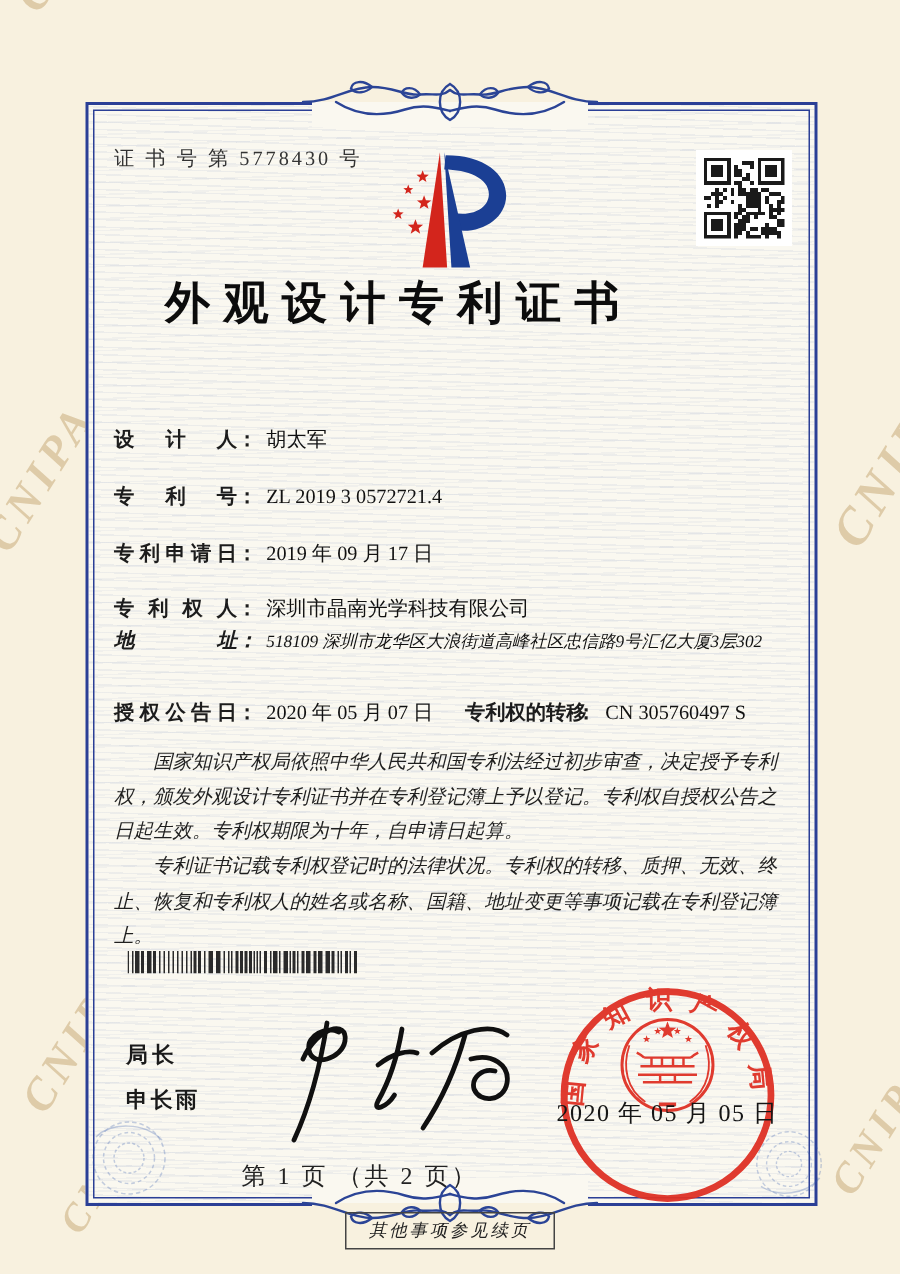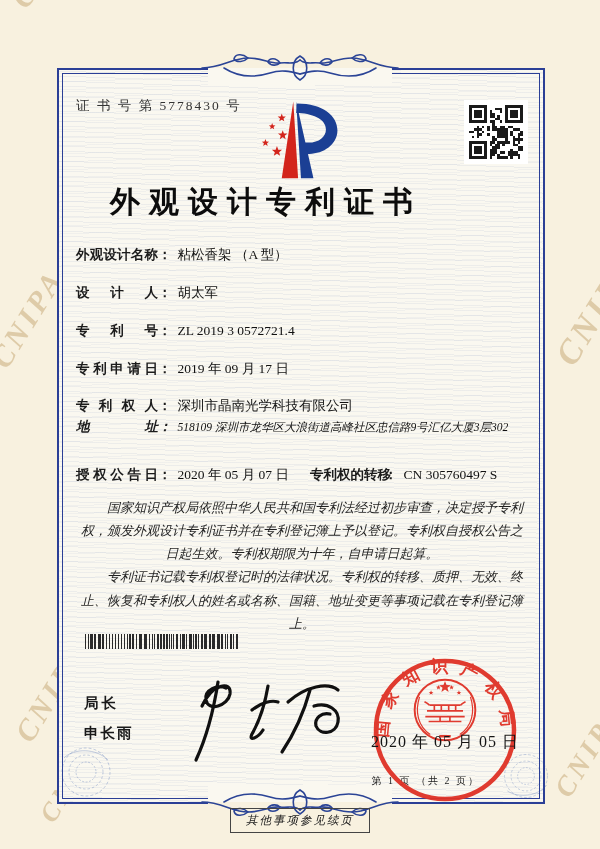--- a/index.html
+++ b/index.html
@@ -27,30 +27,30 @@
   .title{position:absolute;left:0;top:182px;width:532px;text-align:center;font-size:30px;font-weight:bold;
          letter-spacing:9px;color:#0c0c0c;z-index:5;}
   .frow{position:absolute;left:76px;height:20px;font-size:13.5px;white-space:nowrap;z-index:5;}
   .flabel{display:inline-block;width:82px;text-align:justify;text-align-last:justify;font-weight:600;color:#1c1c1c;vertical-align:bottom;}
   .fcolon{font-weight:600;color:#1c1c1c;}
   .fvalue{margin-left:6px;color:#111;}
   .fvalue.small{font-size:11.5px;}
   .grant2{position:absolute;left:234px;top:0;white-space:nowrap;}
   .grant2 .flabel{width:74px;}
   .body-text{position:absolute;left:76px;top:496px;width:452px;z-index:5;font-size:13px;line-height:1.78;
-             font-style:italic;color:#1f1f1f;text-align:center;}
+             font-style:italic;color:#1f1f1f;}
   .body-text p{margin:0;text-indent:2em;}
   .barcode{position:absolute;left:85px;top:634px;z-index:5;}
   .signer-title{position:absolute;left:84px;top:694px;font-size:14.5px;letter-spacing:3px;font-weight:600;color:#1a1a1a;z-index:5;}
   .signer-name{position:absolute;left:84px;top:724px;font-size:14.5px;letter-spacing:2px;font-weight:600;color:#1a1a1a;z-index:5;}
   .signature{position:absolute;left:168px;top:672px;z-index:6;}
   .seal{position:absolute;left:371px;top:656px;width:148px;height:148px;z-index:6;}
   .seal-date{position:absolute;left:-2px;top:76px;width:152px;text-align:center;font-size:16px;font-weight:normal;
              letter-spacing:1px;color:#151515;z-index:7;}
-  .page-info{position:absolute;left:0;top:774px;width:480px;text-align:right;font-size:10px;letter-spacing:2px;color:#222;z-index:5;}
+  .page-info{position:absolute;left:0;top:774px;width:480px;text-align:center;font-size:16px;letter-spacing:2px;color:#222;z-index:5;}
   .note-box{position:absolute;left:50%;top:808px;transform:translateX(-50%);border:1px solid #444;
             padding:4px 15px;font-size:11.5px;letter-spacing:2px;color:#222;background:transparent;z-index:5;font-style:italic;}
 </style>
 </head>
 <body>
 
 <div class="page">
 
   <div class="wm" style="left:4px;top:-4px;font-size:30px;">CNIPA</div>
   <div class="wm faint" style="left:390px;top:246px;font-size:34px;">CNIPA</div>
@@ -138,23 +138,20 @@
       <g fill="#1a1a1a">
         <rect x="2" y="2" width="3" height="3"></rect>
           <rect x="16" y="2" width="3" height="3"></rect>
           <rect x="2" y="16" width="3" height="3"></rect>
       </g>
     </svg>
   </div>
 
   <div class="title">外观设计专利证书</div>
 
-  <div class="frow" style="top:246px;">
-    <span class="flabel">外观设计名称</span><span class="fcolon">：</span><span class="fvalue">粘松香架 （A 型）</span>
-  </div>
   <div class="frow" style="top:284px;">
     <span class="flabel">设计人</span><span class="fcolon">：</span><span class="fvalue">胡太军</span>
   </div>
   <div class="frow" style="top:322px;">
     <span class="flabel">专利号</span><span class="fcolon">：</span><span class="fvalue">ZL 2019 3 0572721.4</span>
   </div>
   <div class="frow" style="top:360px;">
     <span class="flabel">专利申请日</span><span class="fcolon">：</span><span class="fvalue">2019 年 09 月 17 日</span>
   </div>
   <div class="frow" style="top:397px;">

